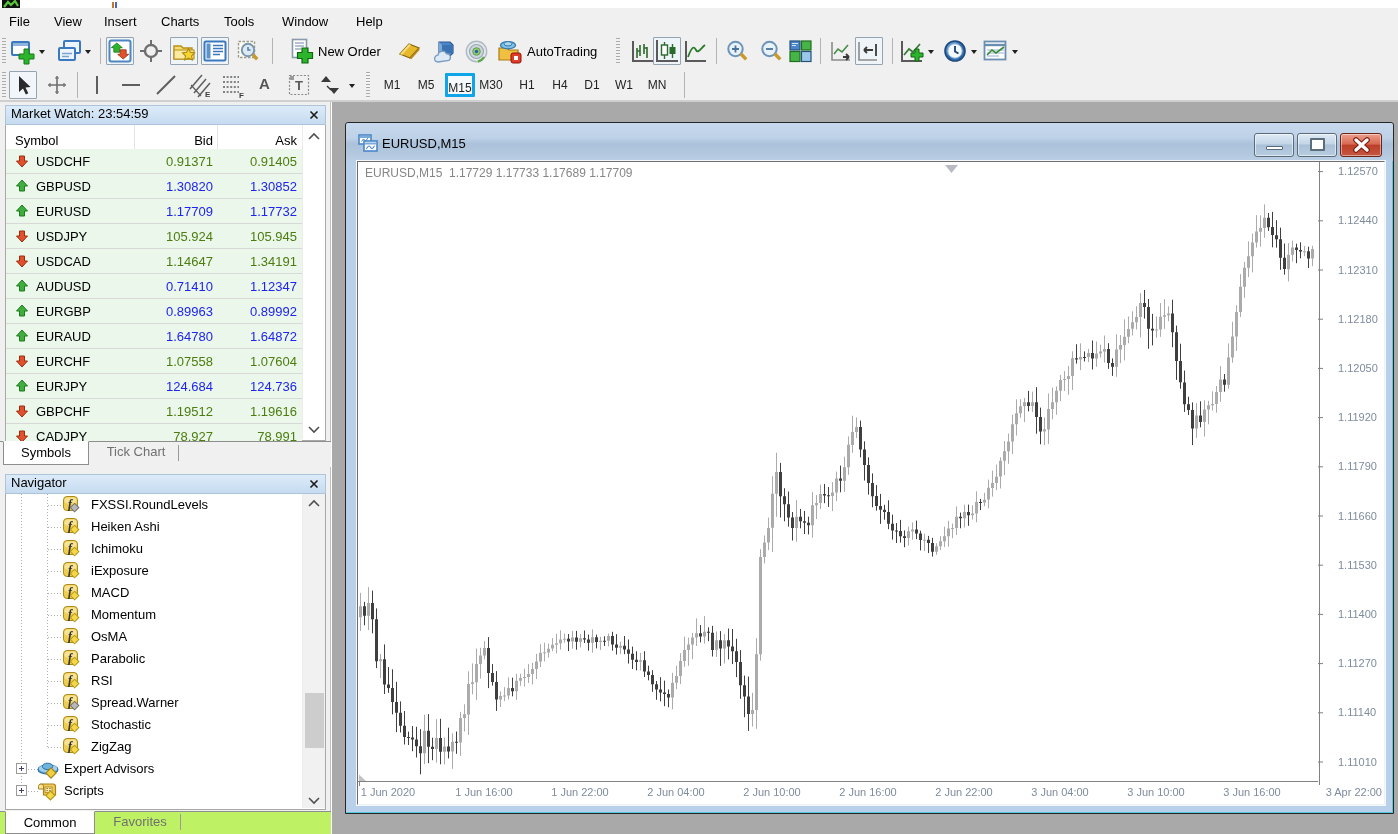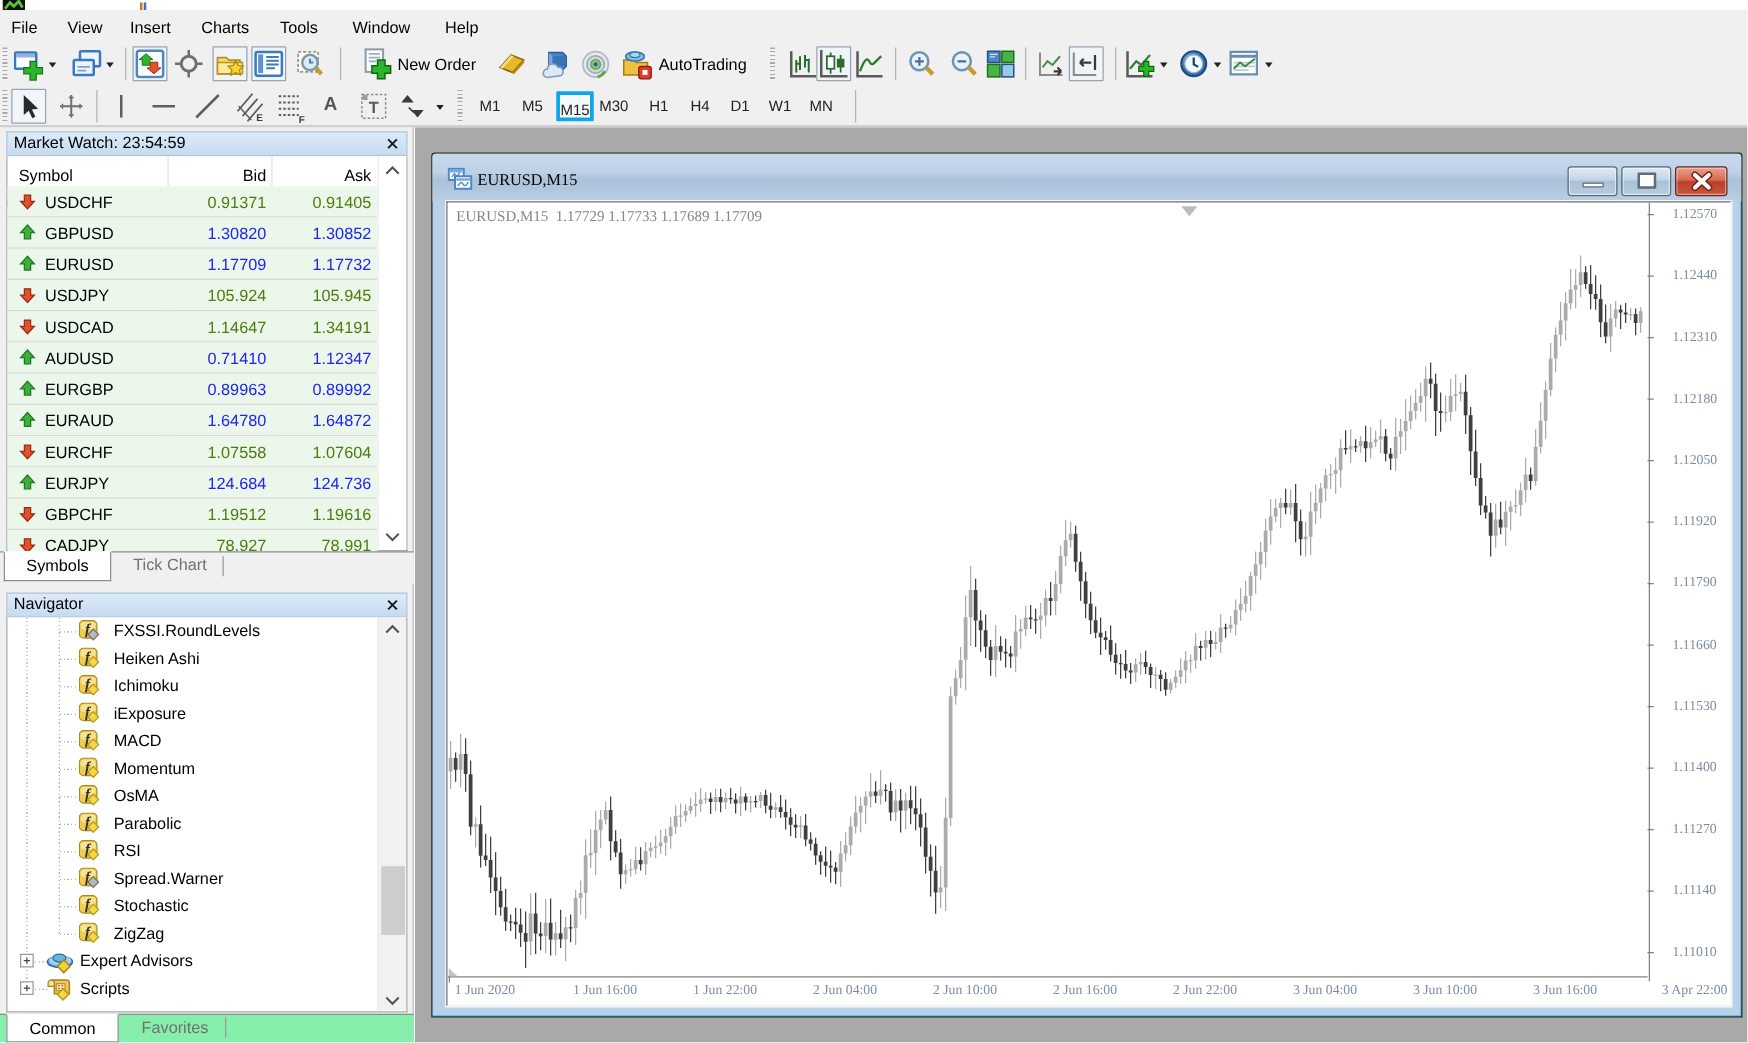--- a/index.html
+++ b/index.html
@@ -44,21 +44,21 @@
 .nitem .lbl { position:absolute; left:85px; top:3px; white-space:nowrap; }
 .nitem span { white-space:nowrap; }
 .dotv { position:absolute; width:1px; background-image:repeating-linear-gradient(#b0b0b0 0 1px, transparent 1px 3px); }
 .doth { position:absolute; height:1px; background-image:repeating-linear-gradient(90deg,#b0b0b0 0 1px, transparent 1px 3px); }
 .expbox { position:absolute; width:11px; height:11px; border:1px solid #9a9a9a; background:#fff; }
 .expbox:before { content:""; position:absolute; left:2px; top:4px; width:5px; height:1px; background:#404060; }
 .expbox:after { content:""; position:absolute; left:4px; top:2px; width:1px; height:5px; background:#404060; }
 
 #workspace { left:332px; top:102px; width:1066px; height:732px; background:#a9a9a9; }
 #chartwin { position:absolute; left:13px; top:20px; width:1049px; height:692px; background:#b9d0ea; border:1px solid #262626;
-  border-radius:3px 3px 0 0; box-shadow:inset -1px -1px 0 #56c8e4;font-family:Liberation Serif, serif; }
+  border-radius:3px 3px 0 0; box-shadow:inset -1px -1px 0 #56c8e4; }
 #cwtitle { position:absolute; left:0; top:0; width:100%; height:38px;
   background:linear-gradient(#c7d9ed 0%, #bdd1e7 40%, #abc2da 55%, #b2c8df 80%, #bacfe4 100%); border-radius:3px 3px 0 0; }
 #cwtitle .txt { position:absolute; left:36px; top:13px; font-size:13px; color:#000; }
 .wbtn { position:absolute; top:10px; width:40px; height:24px; border-radius:3px; }
 .wbtn.mm { background:linear-gradient(#dfeaf5 0%, #c3d5e7 45%, #a9c1d8 50%, #b7cce0 100%); border:1px solid #5b6b77; box-shadow:inset 0 0 0 1px rgba(255,255,255,.55); }
 .wbtn.cl { background:linear-gradient(#eba08f 0%, #d96a52 45%, #bc3f2a 52%, #c65741 100%); border:1px solid #6b2418; box-shadow:inset 0 0 0 1px rgba(255,255,255,.45); }
 #cwclient { position:absolute; left:11px; top:38px; width:1028px; height:644px; background:#fff; border:1px solid; border-color:#6e6e6e #eef3f8 #eef3f8 #6e6e6e; box-shadow:0 0 0 1px #f4f8fb; }
 .pricelbl { position:absolute; left:980px; font-size:11px; color:#7e8c9e; }
 .timelbl { position:absolute; top:624px; font-size:11px; color:#7e8c9e; white-space:nowrap; }
 .qline { position:absolute; left:7px; top:4px; font-size:12px; color:#868686; }
@@ -565,21 +565,21 @@
   <div style="position:absolute;left:296px;top:0;width:23px;height:314px;background:#f1f1f1;border-left:1px solid #ececec">
     <svg style="position:absolute;left:4px;top:4px" width="14" height="12" viewBox="0 0 14 12">
             <path class="chev" d="M2 8l5-5 5 5"></path>
           </svg>
     <div style="position:absolute;left:2px;top:199px;width:19px;height:55px;background:#cdcdcd"></div>
     <svg style="position:absolute;left:4px;bottom:2px" width="14" height="12" viewBox="0 0 14 12">
             <path class="chev" d="M2 4l5 5 5-5"></path>
           </svg>
   </div>
 </div>
-<div style="position:absolute;left:0;top:709px;width:331px;height:23px;background:#86efac">
+<div style="position:absolute;left:0;top:709px;width:331px;height:23px;background:#bef264">
   <div style="position:absolute;left:0;top:0;width:331px;height:1px;background:#8e8e8e"></div>
   <div class="tab-on" style="left:5px;top:0;width:90px;height:23px">Common</div>
   <div class="tab-off" style="left:97px;top:0;width:86px;height:23px">Favorites</div>
   <div class="tabsep" style="left:180px;top:3px"></div>
 </div>
 </div>
 <div id="workspace" class="abs">
 <div id="chartwin">
   <div id="cwtitle">
     <svg style="position:absolute;left:12px;top:11px" width="20" height="19" viewBox="0 0 20 19">

